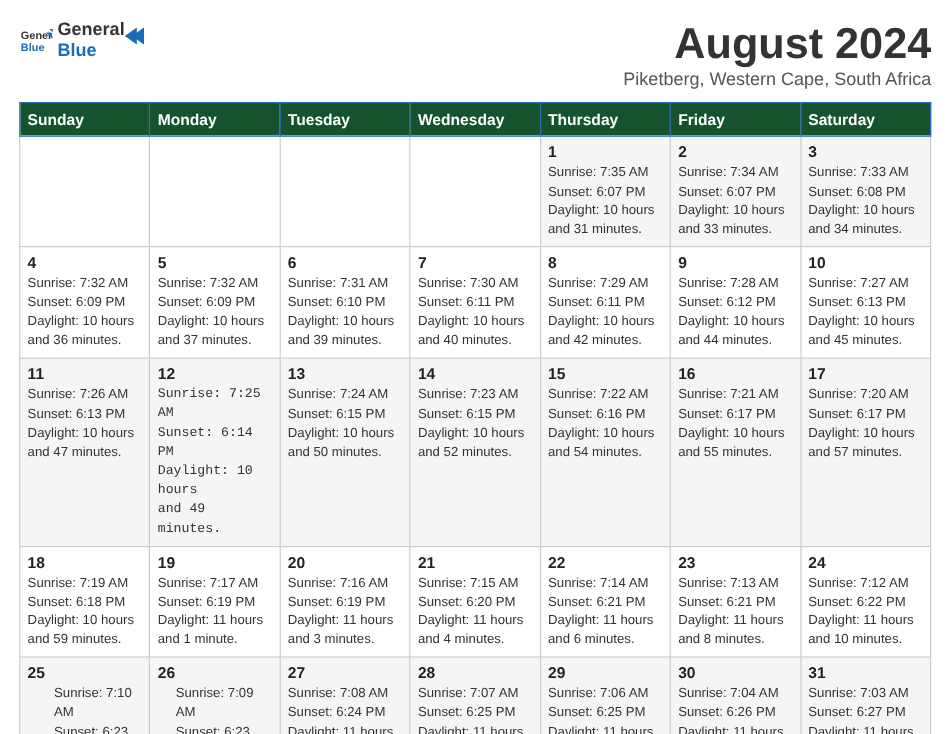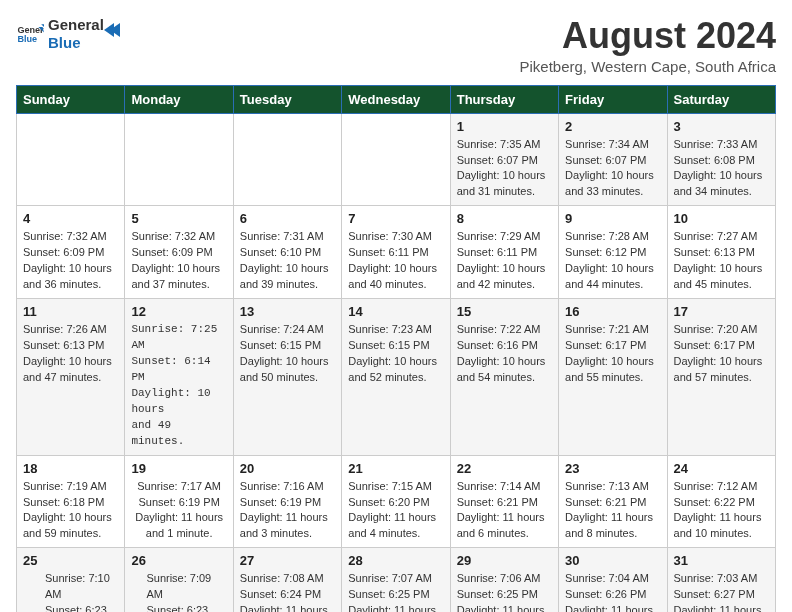--- a/index.html
+++ b/index.html
@@ -252,21 +252,21 @@
       <tr>
         <td>
           <div class="day-num">18</div>
           <div class="day-detail" style="white-space: pre-line;">Sunrise: 7:19 AM
 Sunset: 6:18 PM
 Daylight: 10 hours
 and 59 minutes.</div>
         </td>
         <td>
           <div class="day-num">19</div>
-          <div class="day-detail" style="white-space: pre-line; text-align: center;">Sunrise: 7:17 AM
+          <div class="day-detail" style="white-space: pre-line;">Sunrise: 7:17 AM
 Sunset: 6:19 PM
 Daylight: 11 hours
 and 1 minute.</div>
         </td>
         <td>
           <div class="day-num">20</div>
           <div class="day-detail" style="white-space: pre-line;">Sunrise: 7:16 AM
 Sunset: 6:19 PM
 Daylight: 11 hours
 and 3 minutes.</div>

